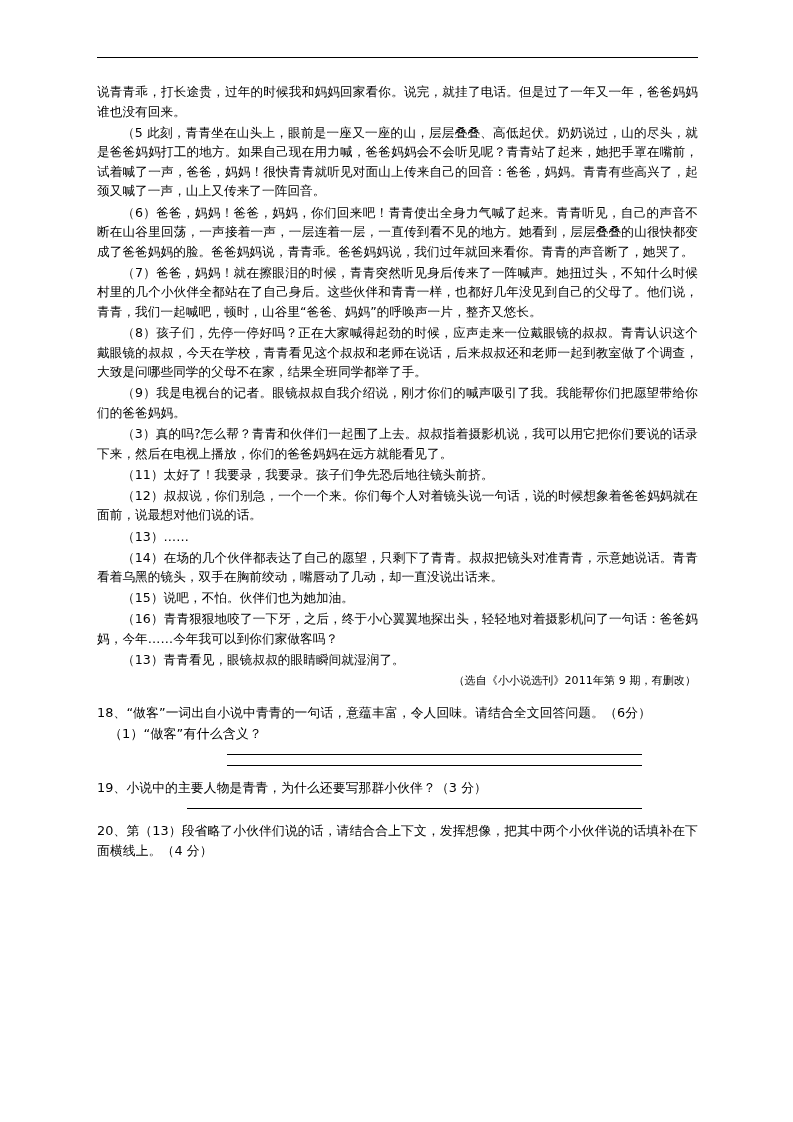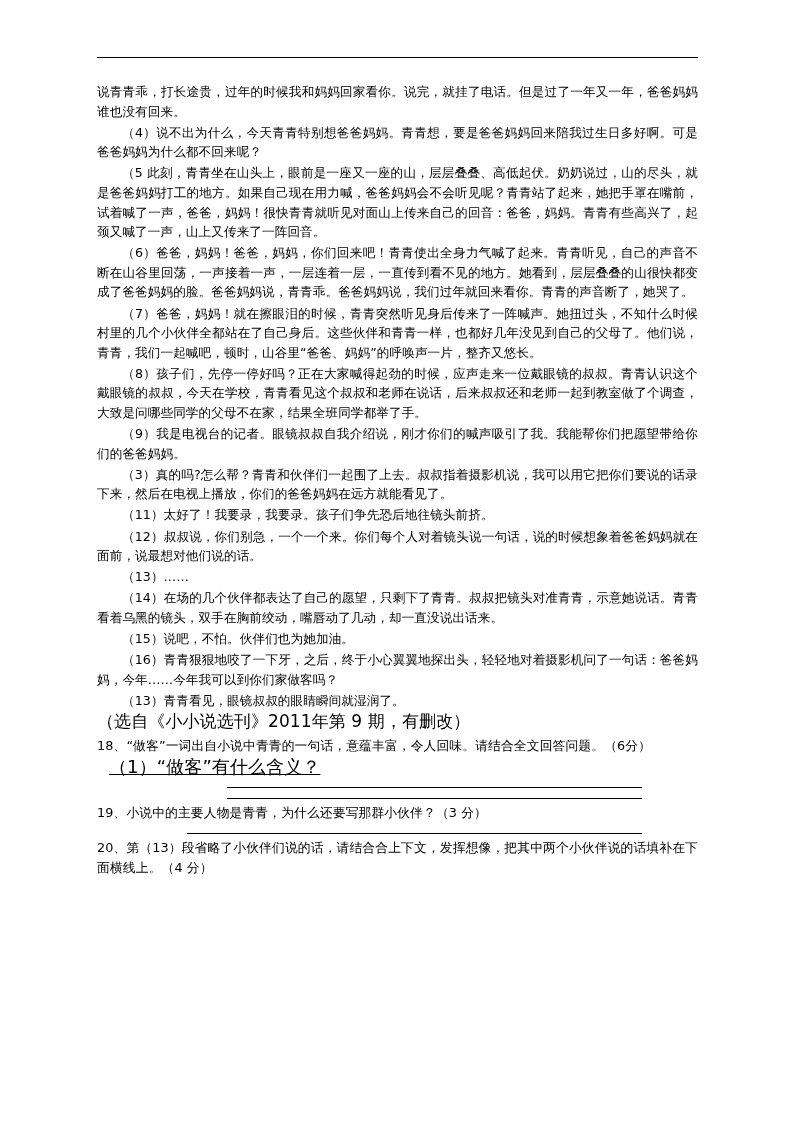--- a/index.html
+++ b/index.html
@@ -44,58 +44,56 @@
     text-justify: inter-ideograph;
     letter-spacing: 0.1px;
   }
   p.ind {
     text-indent: 25px;
   }
   p.noind {
     text-indent: 0;
   }
   .src {
-    text-align: left;
-    font-size: 17px;
+    text-align: right;
+    font-size: 11px;
     line-height: 19.6px;
     margin-top: 1px;
     padding-right: 2px;
   }
   .q {
     font-size: 12.8px;
     line-height: 20px;
     margin-top: 2px;
   }
   .q-sub {
-    font-size: 18px;
+    font-size: 13px;
     line-height: 19.6px;
     text-indent: 12px;
-    text-decoration: underline;
   }
   .answer-rule {
     border-bottom: 1px solid #000;
     height: 0;
     margin: 10px 0 3px 0;
   }
   .rule-w1 { width: 415px; margin-left: 130px; }
   .rule-w2 { width: 415px; margin-left: 130px; }
   .rule-w3 { width: 455px; margin-left: 90px; }
-  .q-block { margin-top: 4px; }
+  .q-block { margin-top: 12px; }
 </style>
 </head>
 <body>
 
 <div class="page">
 
   <div class="top-rule"></div>
 
   <div class="content">
 
     <p class="noind">说青青乖，打长途贵，过年的时候我和妈妈回家看你。说完，就挂了电话。但是过了一年又一年，爸爸妈妈谁也没有回来。</p>
-    <p class="ind">（4）说不出为什么，今天青青特别想爸爸妈妈。青青想，要是爸爸妈妈回来陪我过生日多好啊。可是爸爸妈妈为什么都不回来呢？</p>
     <p class="ind">（5 此刻，青青坐在山头上，眼前是一座又一座的山，层层叠叠、高低起伏。奶奶说过，山的尽头，就是爸爸妈妈打工的地方。如果自己现在用力喊，爸爸妈妈会不会听见呢？青青站了起来，她把手罩在嘴前，试着喊了一声，爸爸，妈妈！很快青青就听见对面山上传来自己的回音：爸爸，妈妈。青青有些高兴了，起颈又喊了一声，山上又传来了一阵回音。</p>
     <p class="ind">（6）爸爸，妈妈！爸爸，妈妈，你们回来吧！青青使出全身力气喊了起来。青青听见，自己的声音不断在山谷里回荡，一声接着一声，一层连着一层，一直传到看不见的地方。她看到，层层叠叠的山很快都变成了爸爸妈妈的脸。爸爸妈妈说，青青乖。爸爸妈妈说，我们过年就回来看你。青青的声音断了，她哭了。</p>
     <p class="ind">（7）爸爸，妈妈！就在擦眼泪的时候，青青突然听见身后传来了一阵喊声。她扭过头，不知什么时候村里的几个小伙伴全都站在了自己身后。这些伙伴和青青一样，也都好几年没见到自己的父母了。他们说，青青，我们一起喊吧，顿时，山谷里“爸爸、妈妈”的呼唤声一片，整齐又悠长。</p>
     <p class="ind">（8）孩子们，先停一停好吗？正在大家喊得起劲的时候，应声走来一位戴眼镜的叔叔。青青认识这个戴眼镜的叔叔，今天在学校，青青看见这个叔叔和老师在说话，后来叔叔还和老师一起到教室做了个调查，大致是问哪些同学的父母不在家，结果全班同学都举了手。</p>
     <p class="ind">（9）我是电视台的记者。眼镜叔叔自我介绍说，刚才你们的喊声吸引了我。我能帮你们把愿望带给你们的爸爸妈妈。</p>
     <p class="ind">（3）真的吗?怎么帮？青青和伙伴们一起围了上去。叔叔指着摄影机说，我可以用它把你们要说的话录下来，然后在电视上播放，你们的爸爸妈妈在远方就能看见了。</p>
     <p class="ind">（11）太好了！我要录，我要录。孩子们争先恐后地往镜头前挤。</p>
     <p class="ind">（12）叔叔说，你们别急，一个一个来。你们每个人对着镜头说一句话，说的时候想象着爸爸妈妈就在面前，说最想对他们说的话。</p>
     <p class="ind">（13）……</p>
     <p class="ind">（14）在场的几个伙伴都表达了自己的愿望，只剩下了青青。叔叔把镜头对准青青，示意她说话。青青看着乌黑的镜头，双手在胸前绞动，嘴唇动了几动，却一直没说出话来。</p>

